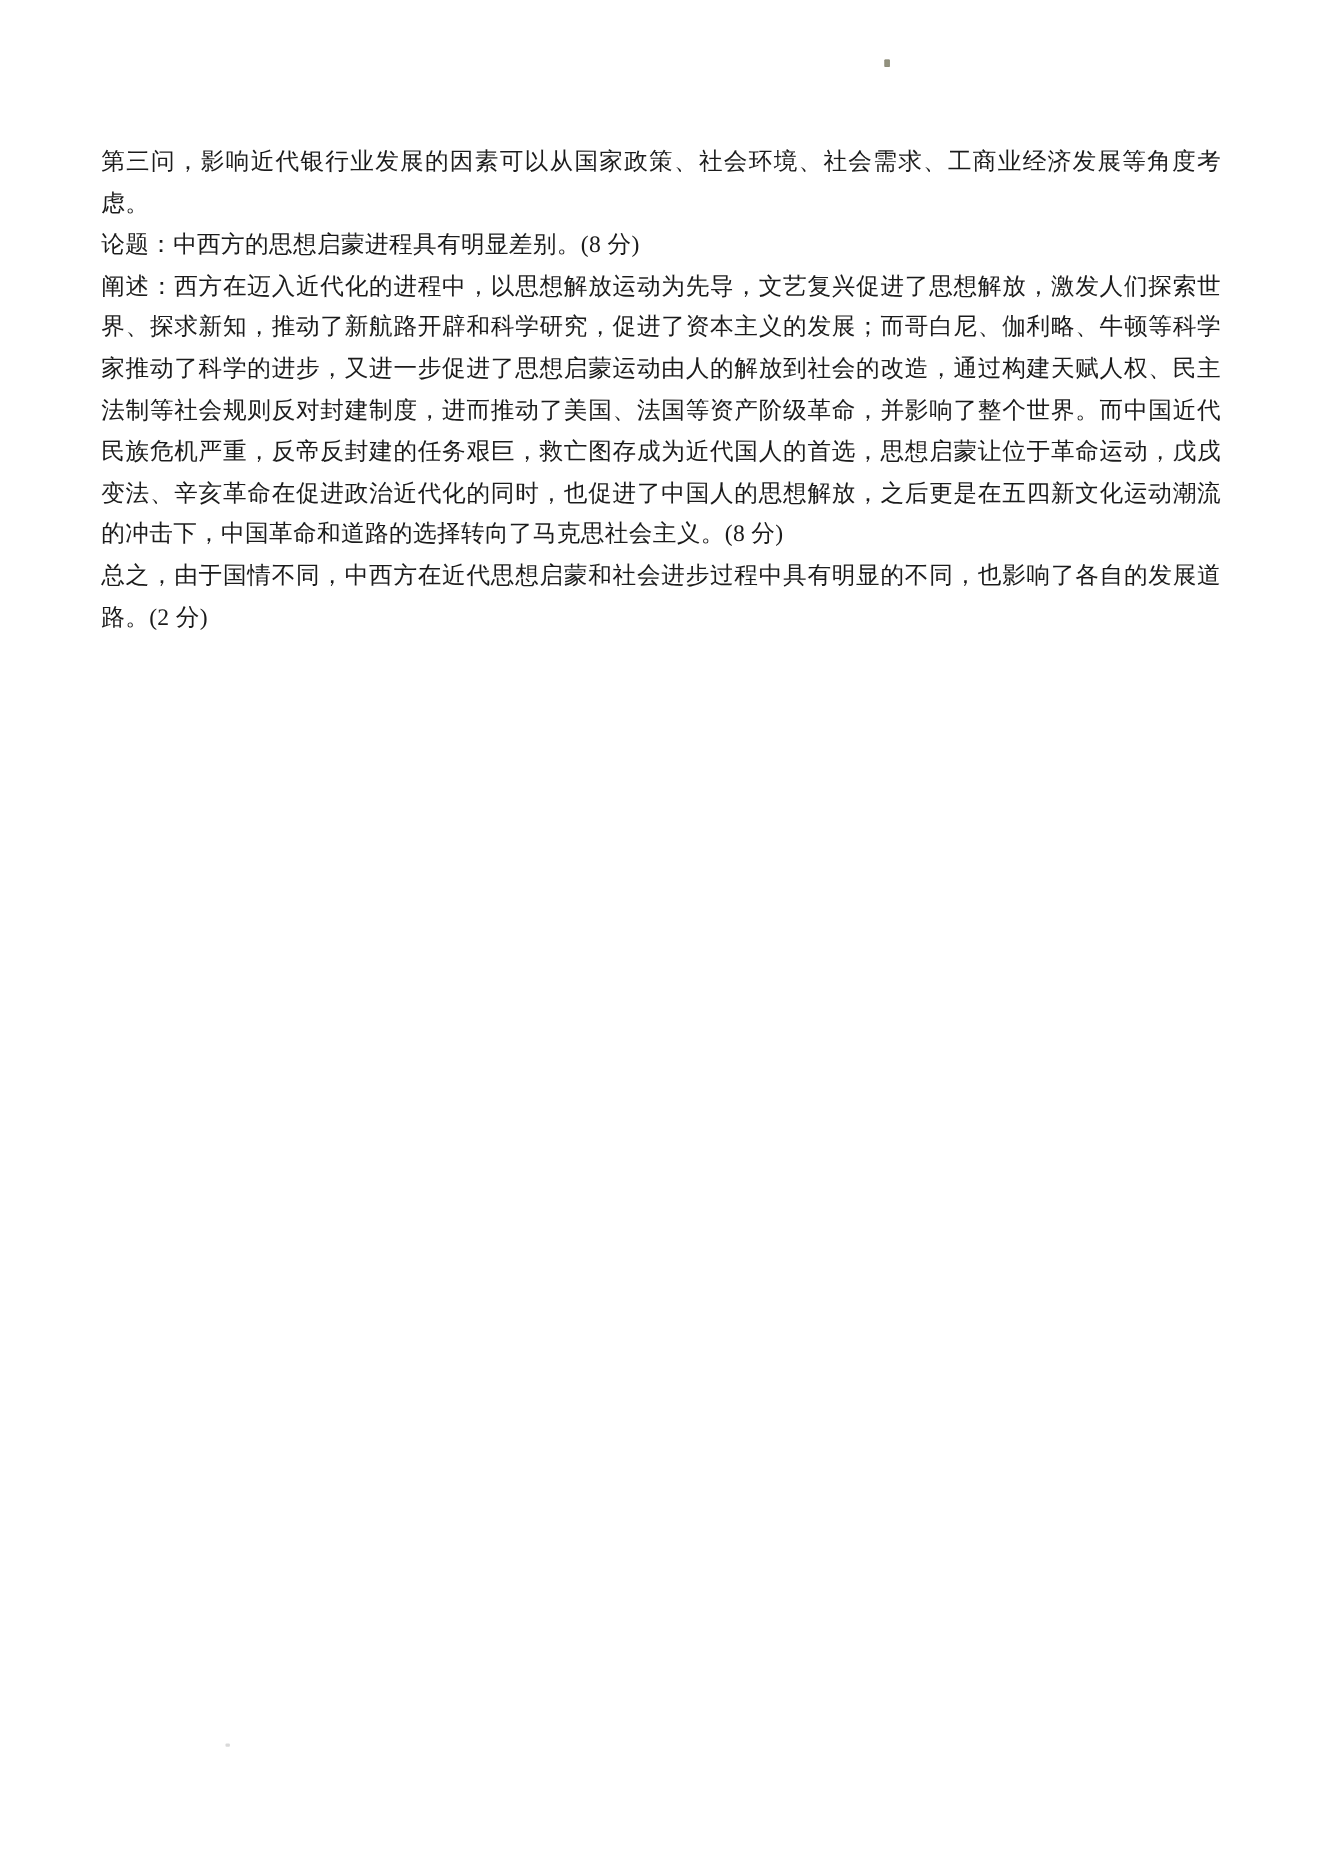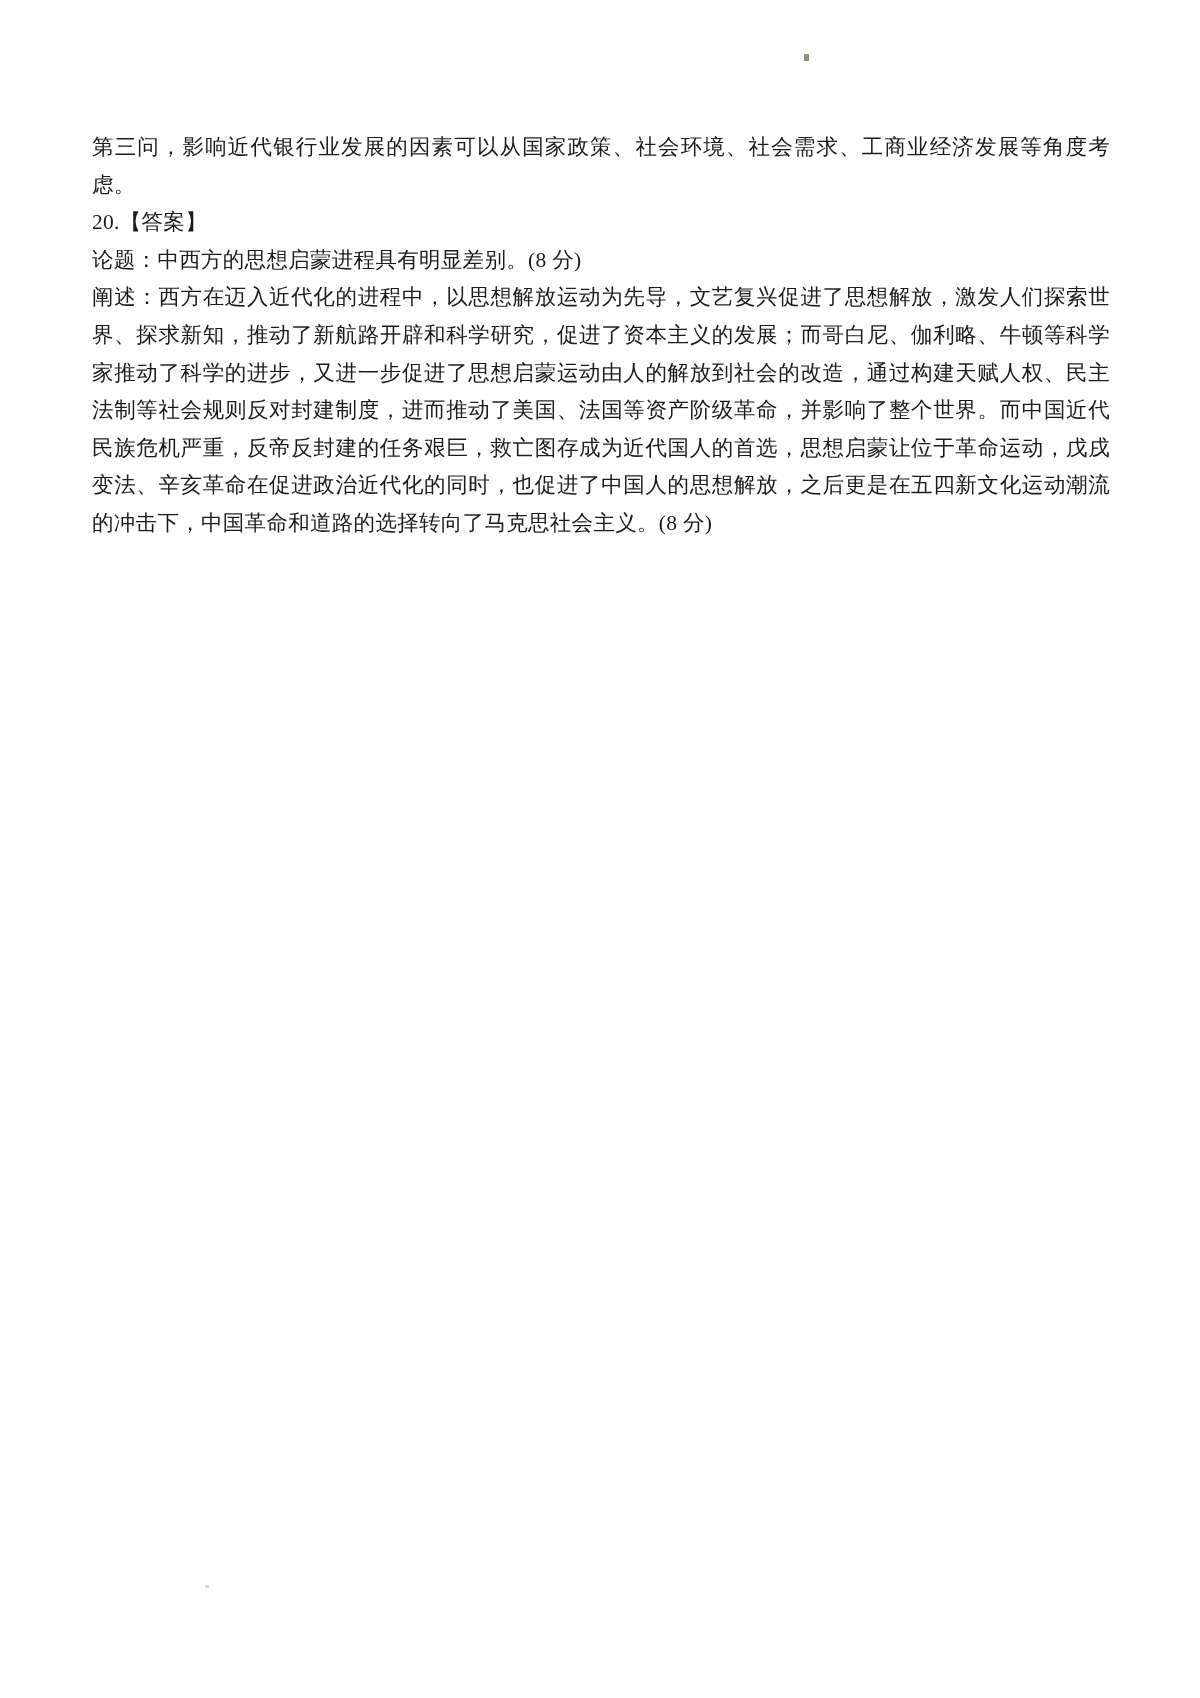--- a/index.html
+++ b/index.html
@@ -58,20 +58,20 @@
 </style>
 </head>
 <body>
 
 <div class="page">
 
   <div class="speck speck-top"></div>
 
   <div class="text-block">
     <p>第三问，影响近代银行业发展的因素可以从国家政策、社会环境、社会需求、工商业经济发展等角度考虑。</p>
-    <p>20.【答案】</p>
     <p>论题：中西方的思想启蒙进程具有明显差别。(8 分)</p>
     <p>阐述：西方在迈入近代化的进程中，以思想解放运动为先导，文艺复兴促进了思想解放，激发人们探索世界、探求新知，推动了新航路开辟和科学研究，促进了资本主义的发展；而哥白尼、伽利略、牛顿等科学家推动了科学的进步，又进一步促进了思想启蒙运动由人的解放到社会的改造，通过构建天赋人权、民主法制等社会规则反对封建制度，进而推动了美国、法国等资产阶级革命，并影响了整个世界。而中国近代民族危机严重，反帝反封建的任务艰巨，救亡图存成为近代国人的首选，思想启蒙让位于革命运动，戊戌变法、辛亥革命在促进政治近代化的同时，也促进了中国人的思想解放，之后更是在五四新文化运动潮流的冲击下，中国革命和道路的选择转向了马克思社会主义。(8 分)</p>
+    <p>总之，由于国情不同，中西方在近代思想启蒙和社会进步过程中具有明显的不同，也影响了各自的发展道路。(2 分)</p>
   </div>
 
   <div class="speck speck-bottom"></div>
 
 </div>
 
 </body></html>

